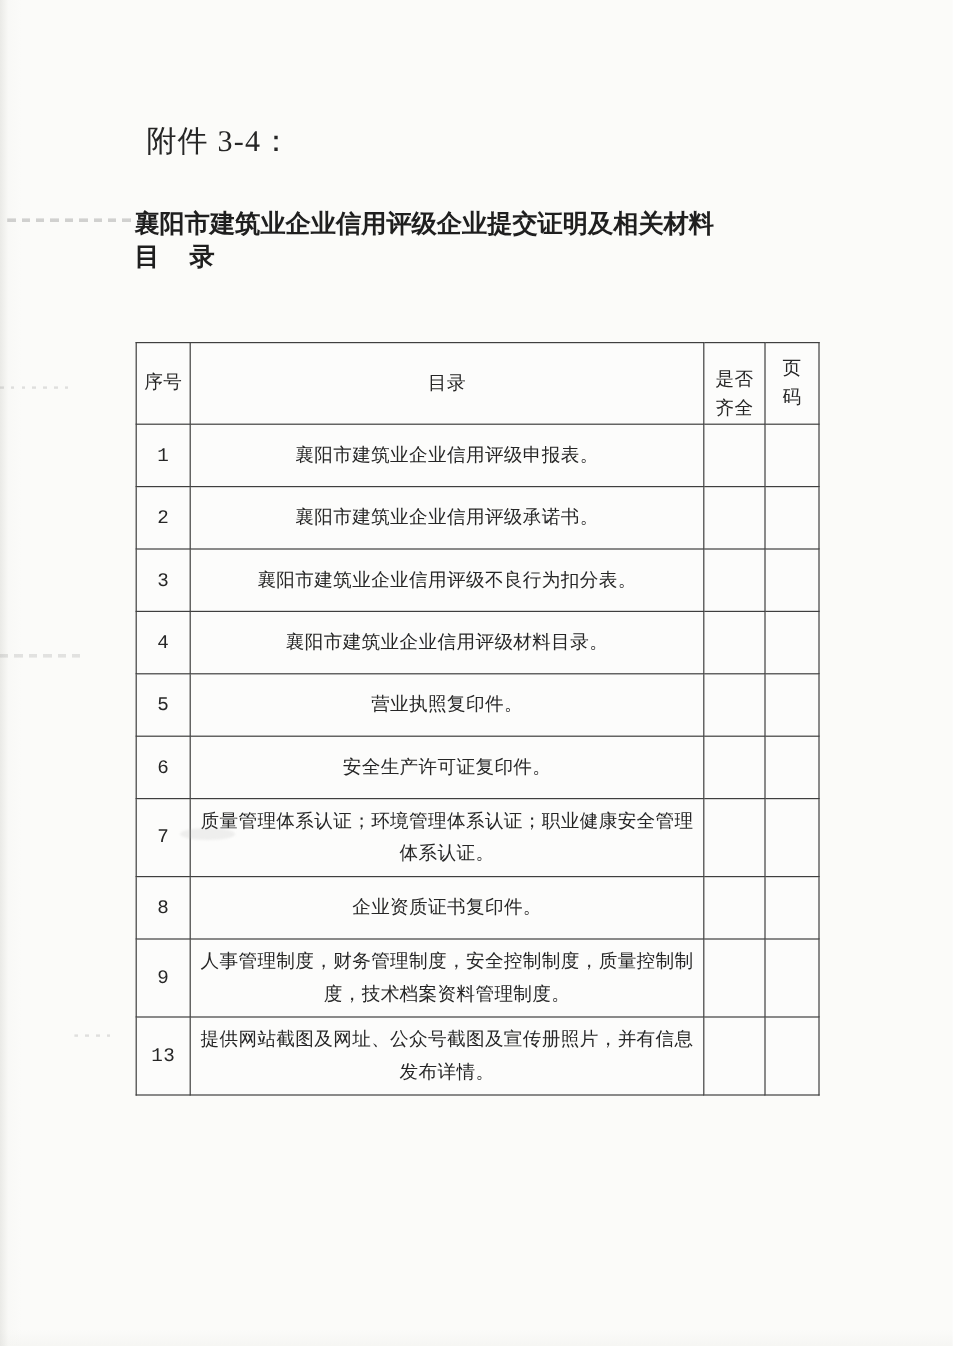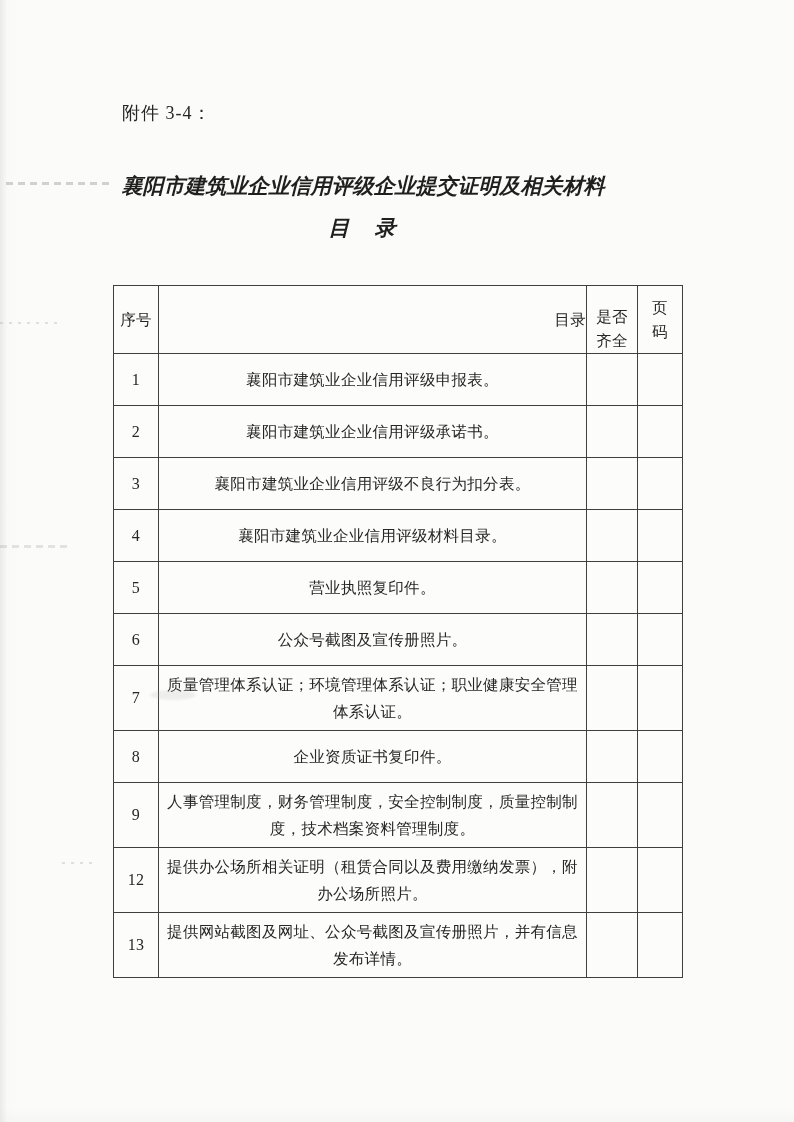--- a/index.html
+++ b/index.html
@@ -16,42 +16,41 @@
       linear-gradient(0deg, rgba(240,240,237,0.5) 0px, rgba(251,251,249,0) 14px),
       #fbfbf9;
     overflow: hidden;
     font-family: "Liberation Serif", "DejaVu Serif", serif;
     color: #262626;
   }
   .attachment-label {
     position: absolute;
     left: 122px;
     top: 101px;
-    font-size: 18px;
+    font-size: 25px;
     letter-spacing: 1px;
     white-space: nowrap;
   }
   .title-block {
     position: absolute;
     left: 112px;
     top: 172px;
     width: 502px;
-    text-align: center;
-    font-style: italic;
+    text-align: left;
   }
   .doc-title {
     margin: 0;
     font-size: 21px;
     font-weight: 700;
     letter-spacing: 0px;
     white-space: nowrap;
     color: #1f1f1f;
   }
   .doc-subtitle {
-    margin: 14px 0 0 0;
+    margin: 0 0 0 0;
     font-size: 21px;
     font-weight: 700;
     letter-spacing: 2px;
     color: #1f1f1f;
   }
   table.catalog {
     position: absolute;
     left: 113px;
     top: 285px;
     width: 569px;
@@ -66,21 +65,21 @@
     font-weight: 400;
     vertical-align: middle;
     background: rgba(255,255,255,0.35);
   }
   table.catalog thead th {
     height: 57px;
     text-align: center;
     line-height: 23px;
     padding: 0;
   }
-  .col-index    { width: 45px;  text-align: center; }
+  .col-index    { width: 45px;  text-align: center; font-family: Liberation Mono, monospace; }
   .col-catalog  { width: 428px; text-align: center; padding: 5px 8px; line-height: 27px; }
   .col-complete { width: 51px; }
   .col-page     { width: 45px; }
   table.catalog td.col-index { font-size: 16px; }
   table.catalog td { height: 41px; }
   .hdr-wrap-2 {
     display: inline-block;
     width: 2.3em;
     word-break: break-all;
     line-height: 24px;
@@ -129,21 +128,21 @@
   <table class="catalog">
     <colgroup>
       <col style="width:45px">
       <col style="width:428px">
       <col style="width:51px">
       <col style="width:45px">
     </colgroup>
     <thead>
       <tr>
         <th class="col-index">序号</th>
-        <th class="col-catalog" style="text-align:right; padding:0;">目录</th>
+        <th class="col-catalog" style="text-align:center; padding:0;">目录</th>
         <th class="col-complete">
           <span class="hdr-wrap-2">是否齐全</span>
         </th>
         <th class="col-page">
           <span class="hdr-wrap-1">页码</span>
         </th>
       </tr>
     </thead>
     <tbody>
         <tr>
@@ -171,45 +170,39 @@
           <td class="col-page"></td>
         </tr>
         <tr>
           <td class="col-index">5</td>
           <td class="col-catalog">营业执照复印件。</td>
           <td class="col-complete"></td>
           <td class="col-page"></td>
         </tr>
         <tr>
           <td class="col-index">6</td>
-          <td class="col-catalog">公众号截图及宣传册照片。</td>
+          <td class="col-catalog">安全生产许可证复印件。</td>
           <td class="col-complete"></td>
           <td class="col-page"></td>
         </tr>
         <tr>
           <td class="col-index">7</td>
           <td class="col-catalog">质量管理体系认证；环境管理体系认证；职业健康安全管理体系认证。</td>
           <td class="col-complete"></td>
           <td class="col-page"></td>
         </tr>
         <tr>
           <td class="col-index">8</td>
           <td class="col-catalog">企业资质证书复印件。</td>
           <td class="col-complete"></td>
           <td class="col-page"></td>
         </tr>
         <tr>
           <td class="col-index">9</td>
           <td class="col-catalog">人事管理制度，财务管理制度，安全控制制度，质量控制制度，技术档案资料管理制度。</td>
-          <td class="col-complete"></td>
-          <td class="col-page"></td>
-        </tr>
-        <tr>
-          <td class="col-index">12</td>
-          <td class="col-catalog">提供办公场所相关证明（租赁合同以及费用缴纳发票），附办公场所照片。</td>
           <td class="col-complete"></td>
           <td class="col-page"></td>
         </tr>
         <tr>
           <td class="col-index">13</td>
           <td class="col-catalog">提供网站截图及网址、公众号截图及宣传册照片，并有信息发布详情。</td>
           <td class="col-complete"></td>
           <td class="col-page"></td>
         </tr>
       </tbody>

